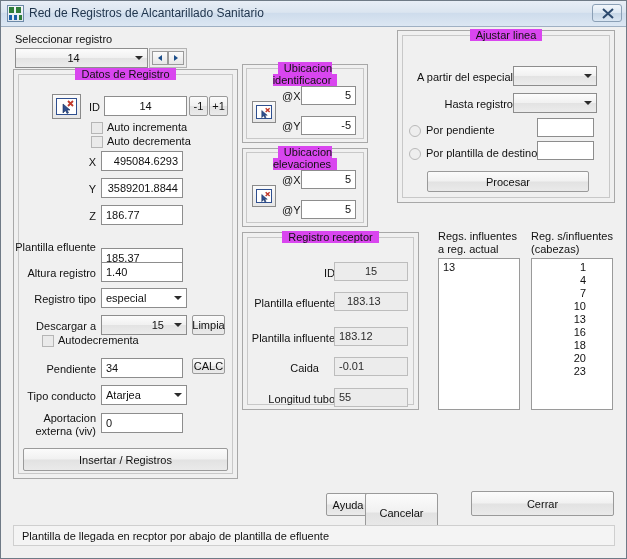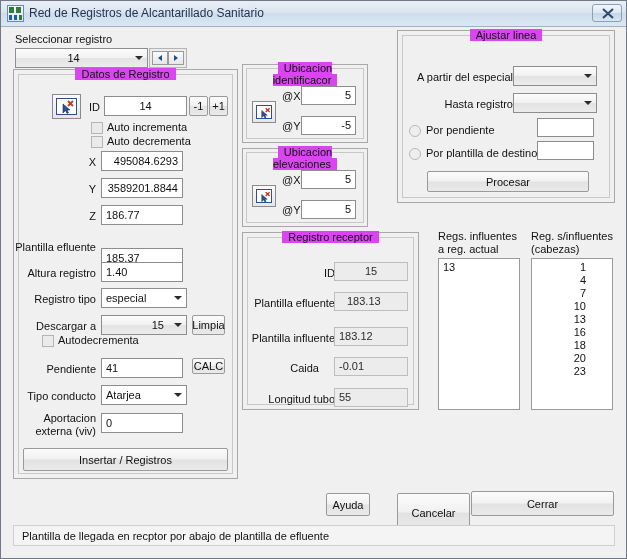--- a/index.html
+++ b/index.html
@@ -172,21 +172,21 @@
     <div class="arrow">
         <span class="arrow-tri"></span>
       </div>
   </div>
   <div class="btn" style="left:191px;top:314px;width:33px;height:20px;">Limpia</div>
 
   <div class="cbx" style="left:41px;top:334px;"></div>
   <div class="lbl" style="left:57px;top:333px;">Autodecrementa</div>
 
   <div class="lbl r" style="left:10px;top:362px;width:85px;">Pendiente</div>
-  <div class="field" style="left:100px;top:357px;width:82px;height:20px;">41</div>
+  <div class="field" style="left:100px;top:357px;width:82px;height:20px;">34</div>
   <div class="btn" style="left:191px;top:357px;width:33px;height:16px;">CALC</div>
 
   <div class="lbl r" style="left:10px;top:389px;width:85px;">Tipo conducto</div>
   <div class="combo white" style="left:100px;top:384px;width:86px;height:20px;">
     <div class="ctext">Atarjea</div>
     <div class="arrow">
         <span class="arrow-tri"></span>
       </div>
   </div>
 
@@ -289,20 +289,20 @@
       <div class="li">7</div>
       <div class="li">10</div>
       <div class="li">13</div>
       <div class="li">16</div>
       <div class="li">18</div>
       <div class="li">20</div>
       <div class="li">23</div>
     </div>
 
   <div class="btn" style="left:325px;top:492px;width:44px;height:23px;">Ayuda</div>
-  <div class="btn" style="left:396px;top:492px;width:73px;height:39px;">Cancelar</div>
+  <div class="btn" style="left:364px;top:492px;width:73px;height:39px;">Cancelar</div>
   <div class="btn" style="left:470px;top:490px;width:143px;height:25px;">Cerrar</div>
 
   <div class="statusbar" style="left:12px;top:524px;width:602px;height:21px;">
     <span>Plantilla de llegada  en recptor por abajo de plantilla de efluente</span>
   </div>
 
 </div>
 
 </body></html>

